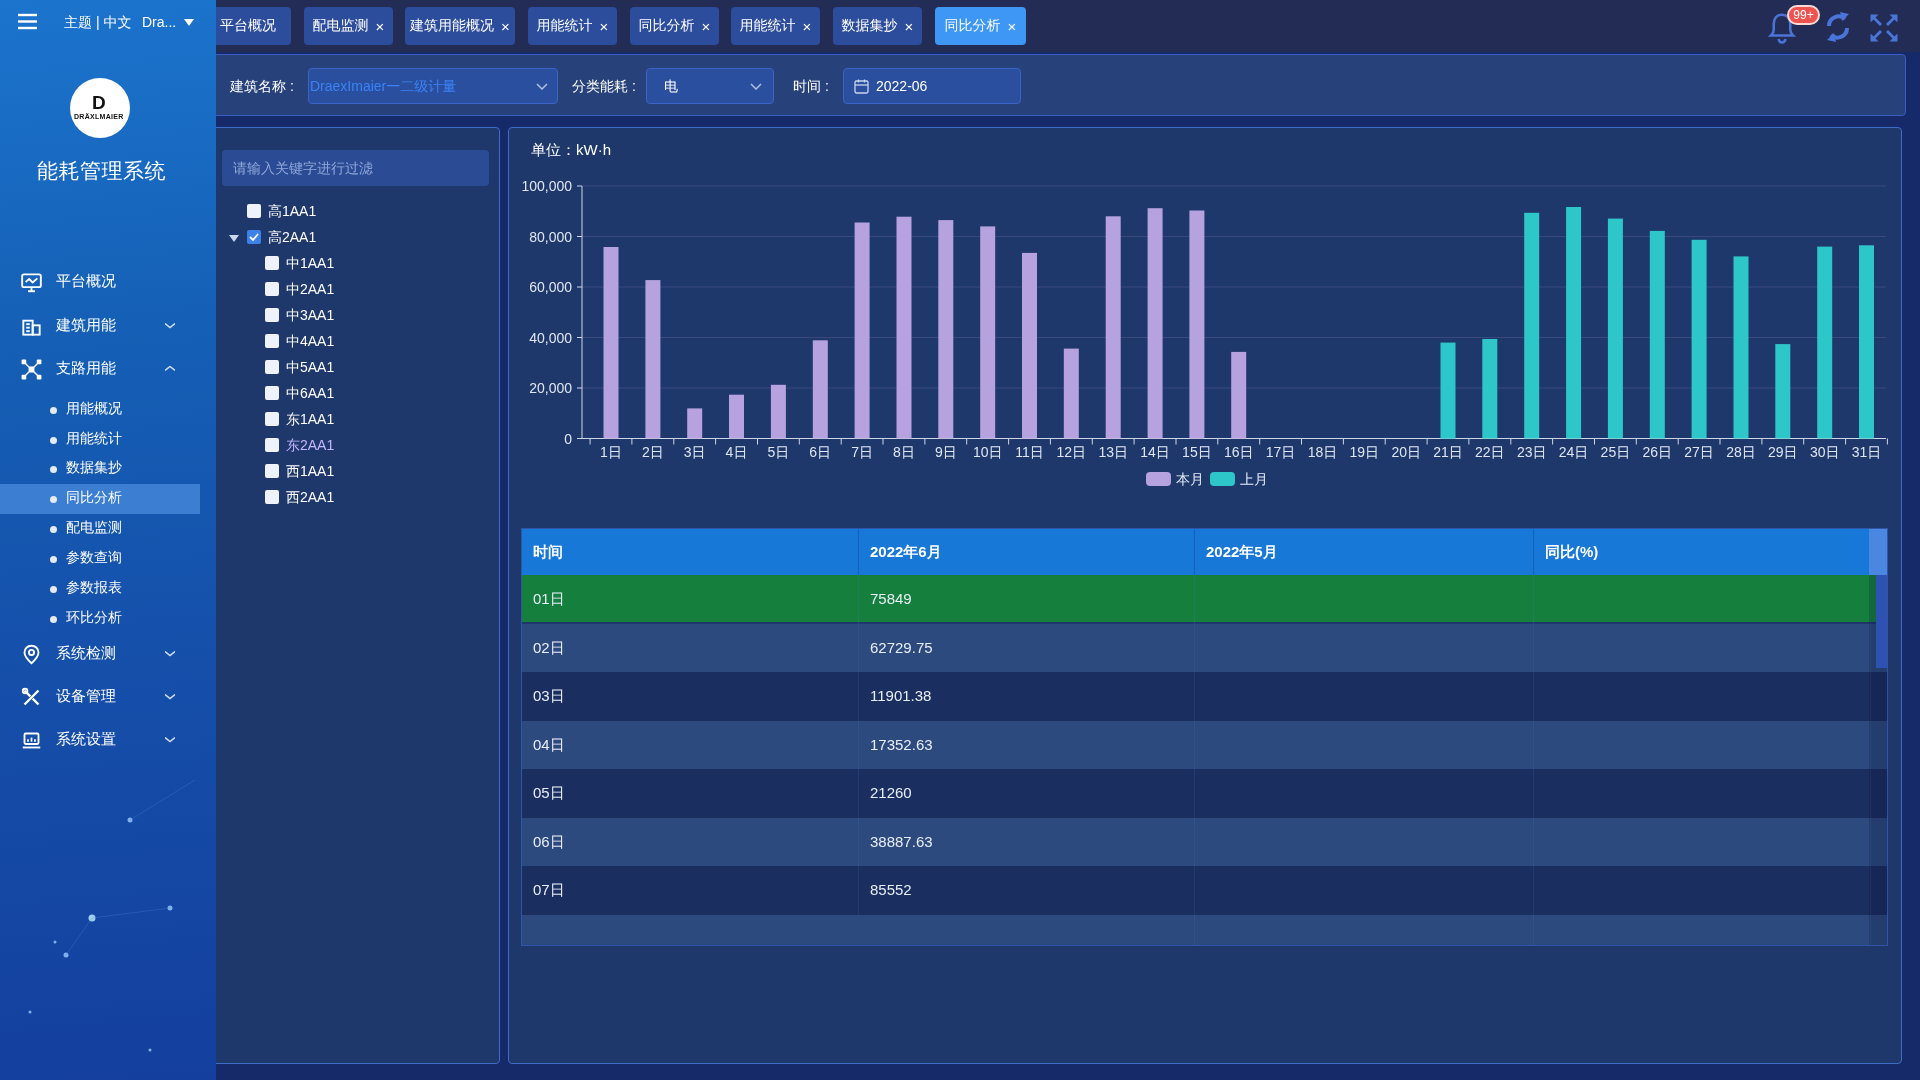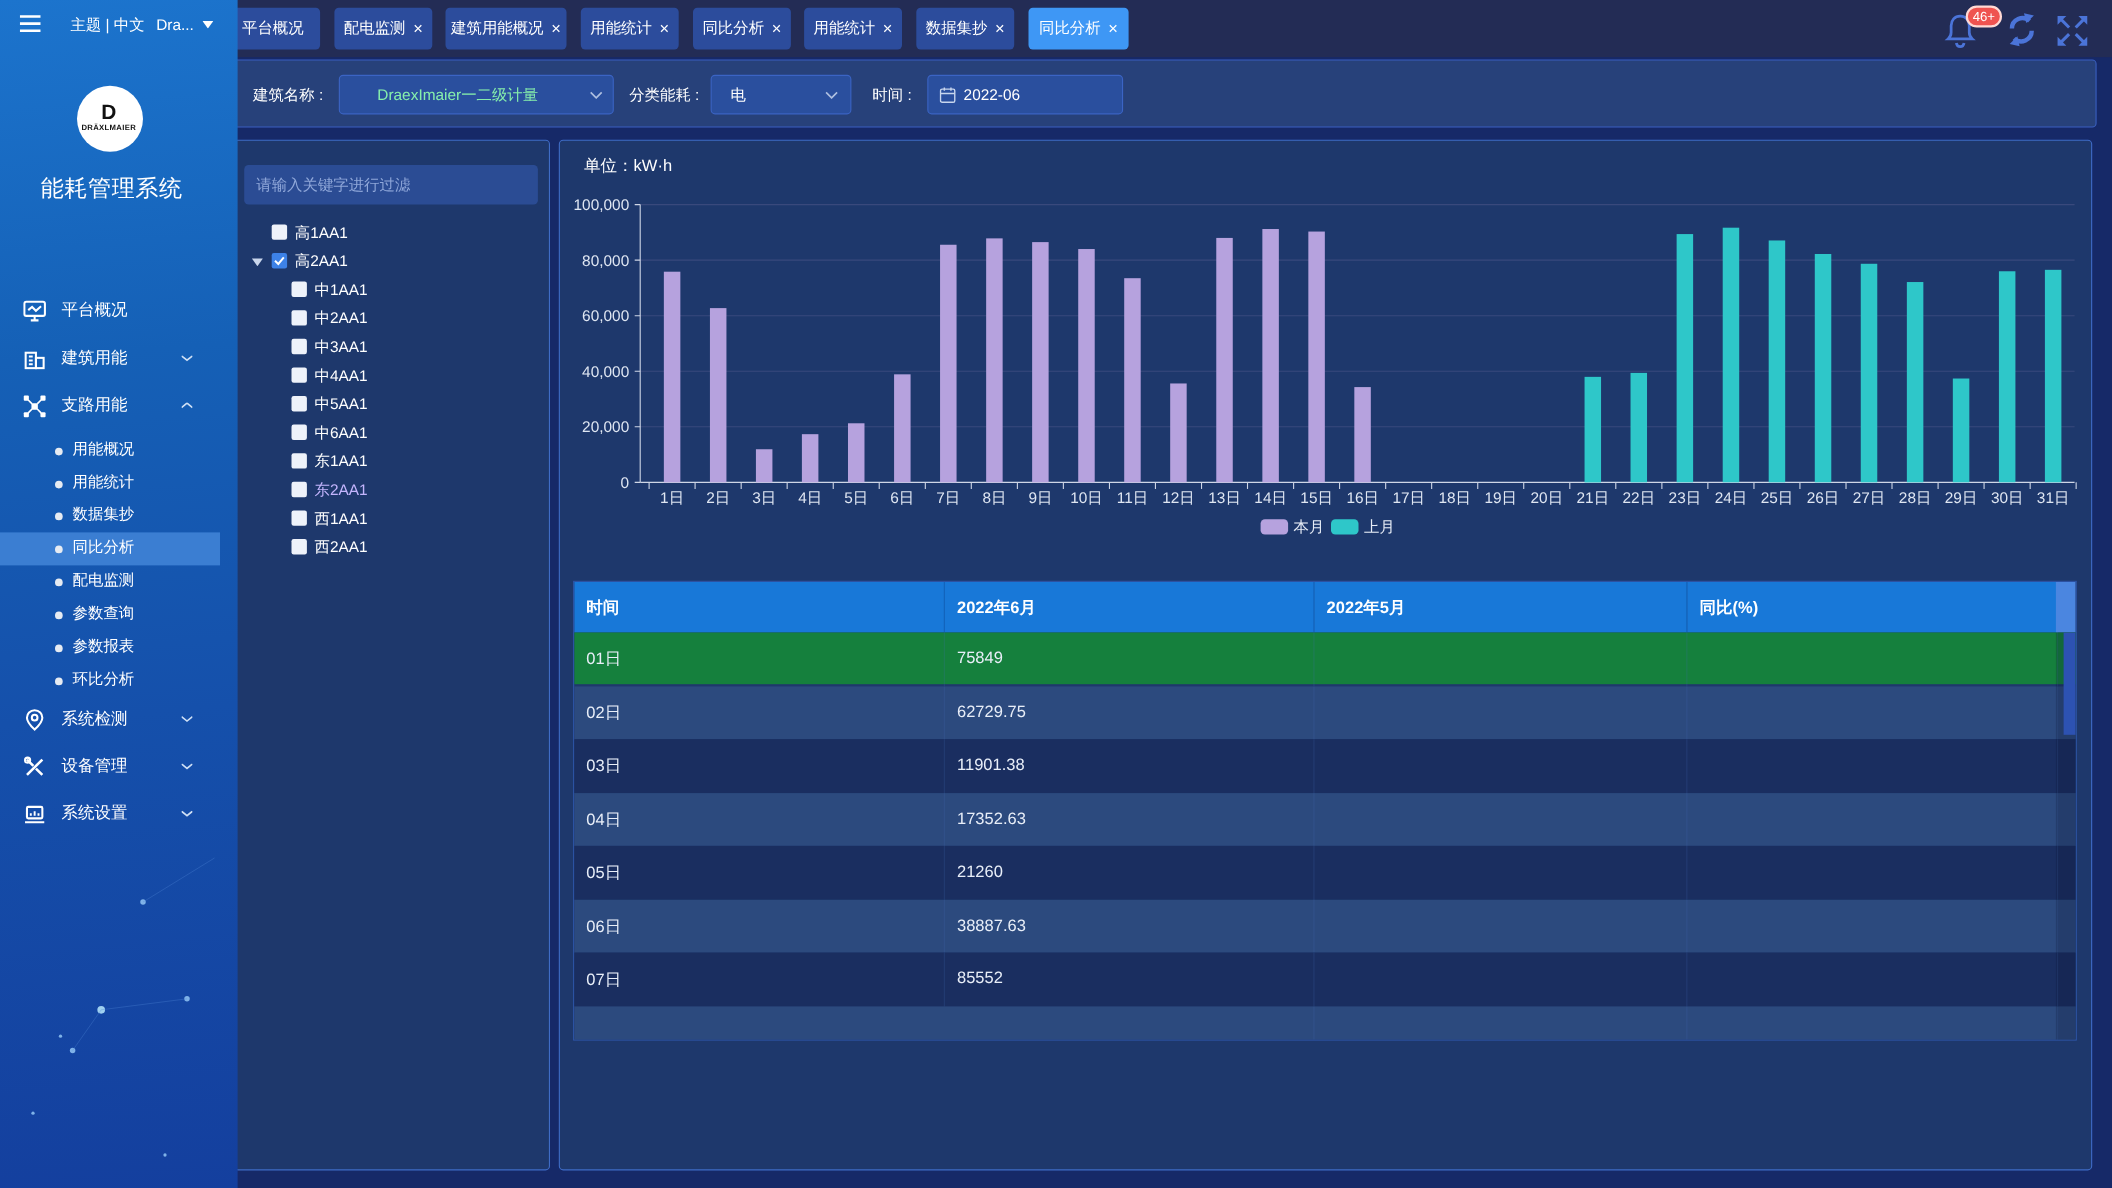--- a/index.html
+++ b/index.html
@@ -15,21 +15,21 @@
     <div style="position:absolute;left:528px;top:7px;width:89px;height:38px;background:#2c4c9c;border-radius:4px;color:#fff;font-size:14px;display:flex;align-items:center;justify-content:center;">用能统计<span style="margin-left:7px;font-size:15px;">×</span></div>
     <div style="position:absolute;left:630px;top:7px;width:89px;height:38px;background:#2c4c9c;border-radius:4px;color:#fff;font-size:14px;display:flex;align-items:center;justify-content:center;">同比分析<span style="margin-left:7px;font-size:15px;">×</span></div>
     <div style="position:absolute;left:731px;top:7px;width:89px;height:38px;background:#2c4c9c;border-radius:4px;color:#fff;font-size:14px;display:flex;align-items:center;justify-content:center;">用能统计<span style="margin-left:7px;font-size:15px;">×</span></div>
     <div style="position:absolute;left:833px;top:7px;width:89px;height:38px;background:#2c4c9c;border-radius:4px;color:#fff;font-size:14px;display:flex;align-items:center;justify-content:center;">数据集抄<span style="margin-left:7px;font-size:15px;">×</span></div>
     <div style="position:absolute;left:935px;top:7px;width:91px;height:38px;background:#3e97f5;border-radius:4px;color:#fff;font-size:14px;display:flex;align-items:center;justify-content:center;">同比分析<span style="margin-left:7px;font-size:15px;">×</span></div>
 
 <svg width="30" height="34" class="abs" style="left:1767px;top:12px;" viewBox="0 0 24 27">
 <path d="M12 2 C8 2 5.4 5 5.4 9 L5.4 14 C5.4 16 4.4 17.5 3.2 18.6 L20.8 18.6 C19.6 17.5 18.6 16 18.6 14 L18.6 9 C18.6 5 16 2 12 2 Z" stroke="#4b74d8" stroke-width="2" fill="none"></path>
 <path d="M9.2 21.5 C9.5 23.2 10.6 24.2 12 24.2 C13.4 24.2 14.5 23.2 14.8 21.5" stroke="#4b74d8" stroke-width="2" fill="none"></path>
 </svg>
-<div class="abs" style="left:1787px;top:5px;width:33px;height:20px;background:#ef5350;border:2px solid #ffd9d4;border-radius:11px;color:#fff;font-size:12px;text-align:center;line-height:16px;">46+</div>
+<div class="abs" style="left:1787px;top:5px;width:33px;height:20px;background:#ef5350;border:2px solid #ffd9d4;border-radius:11px;color:#fff;font-size:12px;text-align:center;line-height:16px;">99+</div>
 <svg width="30" height="36" class="abs" style="left:1823px;top:9px;" viewBox="0 0 30 36">
 <path d="M6 17 A9.5 9.5 0 0 1 22 10" stroke="#4b74d8" stroke-width="4" fill="none"></path>
 <polygon points="17,3 26,5 19,12" fill="#4b74d8"></polygon>
 <path d="M24 19 A9.5 9.5 0 0 1 8 26" stroke="#4b74d8" stroke-width="4" fill="none"></path>
 <polygon points="13,33 4,31 11,24" fill="#4b74d8"></polygon>
 </svg>
 <svg width="30" height="30" class="abs" style="left:1869px;top:13px;" viewBox="0 0 30 30">
 <g fill="#4b74d8" stroke="#4b74d8" stroke-width="2.8">
 <polygon points="1.5,1.5 9.5,1.5 1.5,9.5" stroke="none"></polygon>
         <line x1="4" y1="4" x2="12" y2="12"></line>
@@ -38,21 +38,21 @@
 <polygon points="1.5,28.5 9.5,28.5 1.5,20.5" stroke="none"></polygon>
         <line x1="4" y1="26" x2="12" y2="18"></line>
 <polygon points="28.5,28.5 20.5,28.5 28.5,20.5" stroke="none"></polygon>
         <line x1="26" y1="26" x2="18" y2="18"></line>
 </g>
 </svg>
 
 <div class="abs" style="left:208px;top:54px;width:1698px;height:62px;background:#27417a;border:1px solid #3a5fc0;border-radius:4px;"></div>
 <span class="abs" style="left:230px;top:78px;font-size:14px;color:#fff;">建筑名称 :</span>
 <div class="abs" style="left:308px;top:68px;width:250px;height:36px;background:#2a4f9e;border:1px solid #3b64c4;border-radius:4px;"></div>
-<span class="abs" style="left:343px;top:78px;font-size:14px;color:#86efac;text-align:right;">DraexImaier一二级计量</span>
+<span class="abs" style="left:310px;top:78px;font-size:14px;color:#3b82f6;text-align:right;">DraexImaier一二级计量</span>
 <svg width="12" height="7" class="abs" style="left:536px;top:83px;">
       <polyline points="1,1 6,6 11,1" stroke="#aebfe0" stroke-width="1.5" fill="none"></polyline>
     </svg>
 <span class="abs" style="left:572px;top:78px;font-size:14px;color:#fff;">分类能耗 :</span>
 <div class="abs" style="left:646px;top:68px;width:128px;height:36px;background:#2a4f9e;border:1px solid #3b64c4;border-radius:4px;"></div>
 <span class="abs" style="left:664px;top:78px;font-size:14px;color:#fff;">电</span>
 <svg width="12" height="7" class="abs" style="left:750px;top:83px;">
       <polyline points="1,1 6,6 11,1" stroke="#aebfe0" stroke-width="1.5" fill="none"></polyline>
     </svg>
 <span class="abs" style="left:793px;top:78px;font-size:14px;color:#fff;">时间 :</span>

